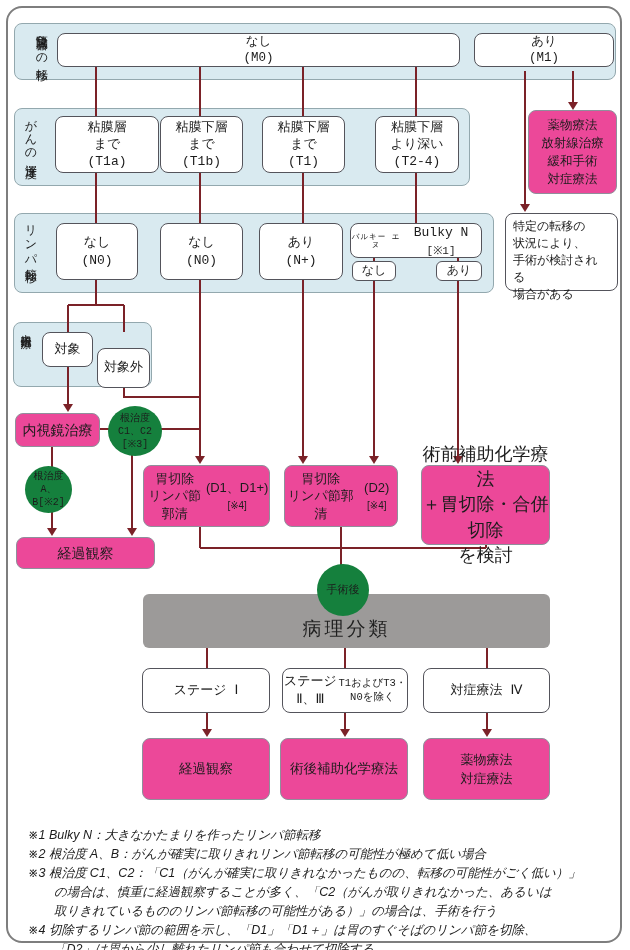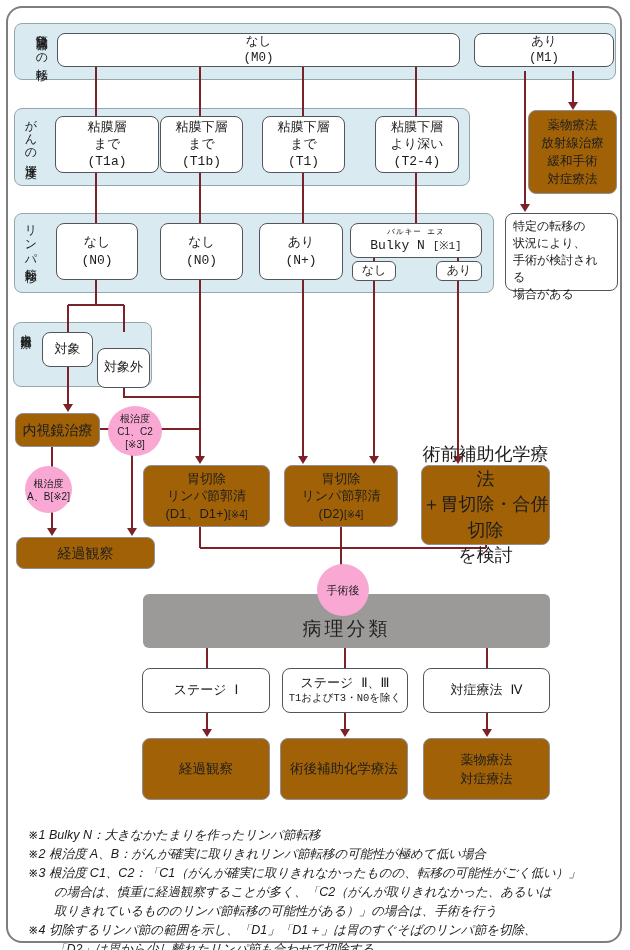--- a/index.html
+++ b/index.html
@@ -5,33 +5,33 @@
   html,body{margin:0;padding:0;background:#fff;}
   #stage{position:relative;width:630px;height:950px;background:#ffffff;overflow:hidden;
          font-family:"Liberation Sans","DejaVu Sans",sans-serif;color:#1c1c1c;}
   .abs{position:absolute;box-sizing:border-box;}
   .outer{left:6px;top:6px;width:616px;height:937px;border:2px solid #7e7e7e;border-radius:16px;z-index:0;}
   .band{background:#d9eaf0;border:1px solid #93a8ae;border-radius:8px;z-index:1;}
   svg.wires{position:absolute;left:0;top:0;z-index:2;}
   .node{z-index:3;display:flex;align-items:center;justify-content:center;text-align:center;
         white-space:pre-line;line-height:1.32;}
   .wbox{background:#ffffff;border:1.4px solid #54545b;border-radius:8px;font-size:13px;font-family:Liberation Mono, monospace;}
-  .pbox{background:#a16207;border:1.4px solid #8f8f9b;border-radius:8px;font-size:13px;}
-  .gcircle{background:#f9a8d4;border-radius:50%;font-size:10px;line-height:1.3;}
+  .pbox{background:#ec4899;border:1.4px solid #8f8f9b;border-radius:8px;font-size:13px;}
+  .gcircle{background:#15803d;border-radius:50%;font-size:10px;line-height:1.3;font-family:Liberation Mono, monospace;}
   .vlabel{writing-mode:vertical-rl;text-orientation:mixed;font-size:12px;letter-spacing:1px;
           z-index:3;position:absolute;line-height:15px;}
   .bar{background:#9c9a99;border-radius:6px;color:#1f1f1f;font-size:19px;letter-spacing:3px;
        display:flex;align-items:center;justify-content:center;padding-top:16px;z-index:2;}
   .note-sm{font-size:10px;}
   .furi{font-size:7.5px;line-height:1;display:block;letter-spacing:1px;}
   .leftalign{justify-content:flex-start;align-items:flex-start;text-align:left;padding:5px 7px;
              font-size:12px;line-height:1.42;}
   .fnote{white-space:pre-line;padding-left:26px;text-indent:-26px;margin:0 0 0 0;
          font-size:12.5px;line-height:19px;font-style:italic;}
-  .col{display:flex;flex-direction:column;align-items:center;justify-content:center;}
+  .col{display:flex;align-items:center;justify-content:center;}
 </style>
 </head>
 <body>
 
 <div id="stage">
 
   <div class="abs outer"></div>
 
   <div class="abs band" style="left:14px;top:23px;width:602px;height:57px"></div>
   <div class="abs band" style="left:14px;top:108px;width:456px;height:78px"></div>

